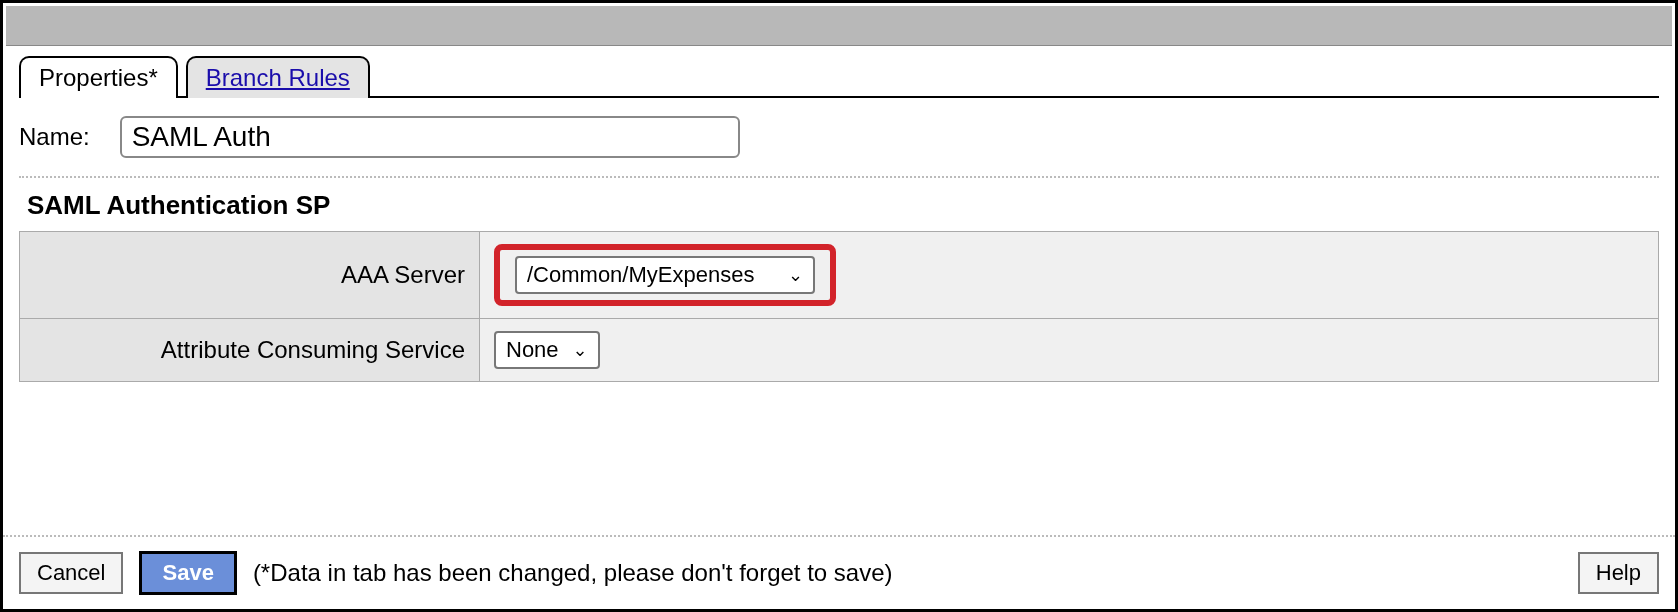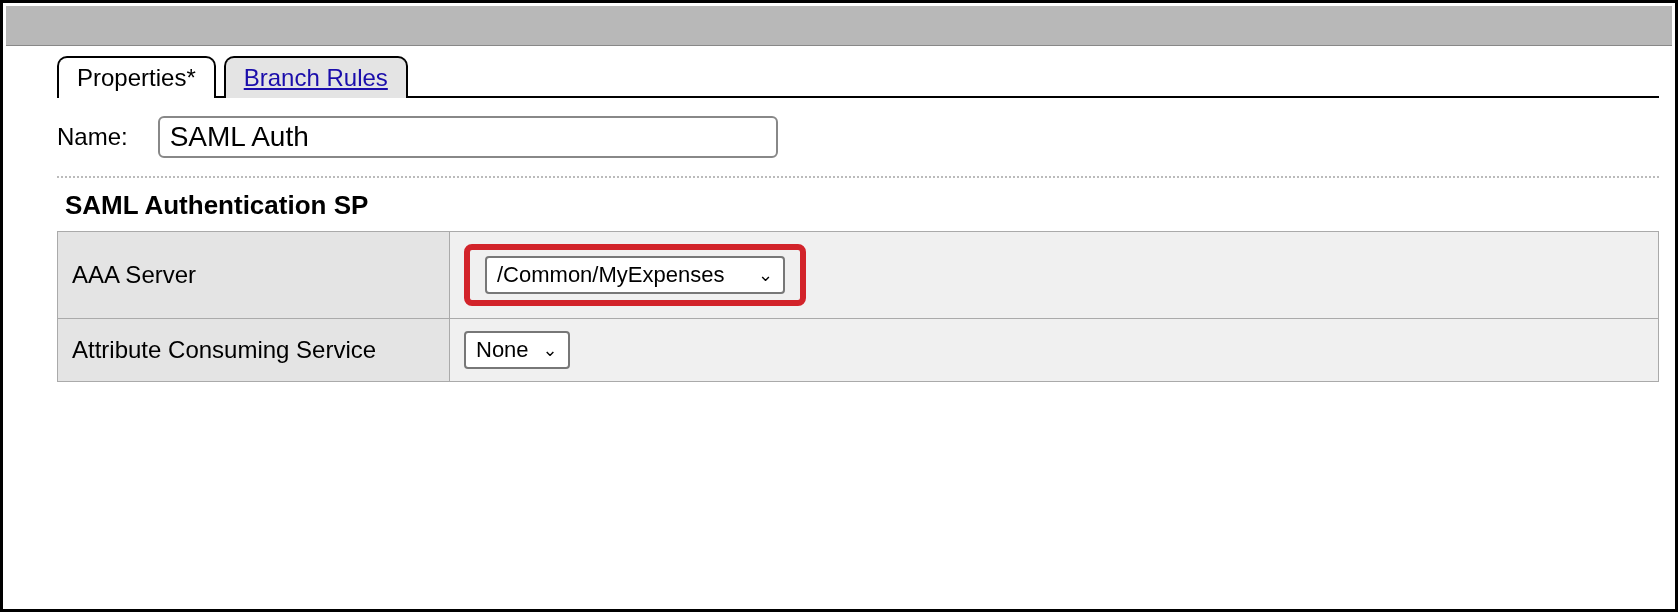--- a/index.html
+++ b/index.html
@@ -21,21 +21,20 @@
     .titlebar {
       height: 40px;
       background: #b8b8b8;
       border-bottom: 1px solid #888;
       margin: 3px 3px 0 3px;
     }
     .content-area {
       flex: 1;
       overflow: hidden;
       position: relative;
-      margin-left: 38px;
     }
     .tabs-row {
       display: flex;
       align-items: flex-end;
       margin-top: 10px;
       padding-left: 16px;
       position: relative;
     }
     .tabs-baseline {
       position: absolute;
@@ -108,21 +107,22 @@
       border-collapse: collapse;
     }
     .config-table td {
       border: 1px solid #aaa;
       padding: 12px 14px;
       font-size: 24px;
       vertical-align: middle;
     }
     .config-table td.label-cell {
       background: #e4e4e4;
-      width: 392px;
+      width: 460px;
+      text-align: right;
     }
     .config-table td.value-cell {
       background: #f0f0f0;
     }
     .fake-select {
       display: inline-flex;
       align-items: center;
       justify-content: space-between;
       background: #fff;
       border: 2px solid #777;
@@ -212,13 +212,19 @@
               <span>None</span>
               <span class="chev">⌄</span>
             </span>
           </td>
         </tr>
       </tbody>
         </table>
     </div>
   </div>
 
+  <div class="footer">
+    <button class="btn">Cancel</button>
+    <button class="btn btn-save">Save</button>
+    <span class="footer-note">(*Data in tab has been changed, please don't forget to save)</span>
+    <button class="btn btn-help">Help</button>
+  </div>
 </div>
 
 </body></html>

